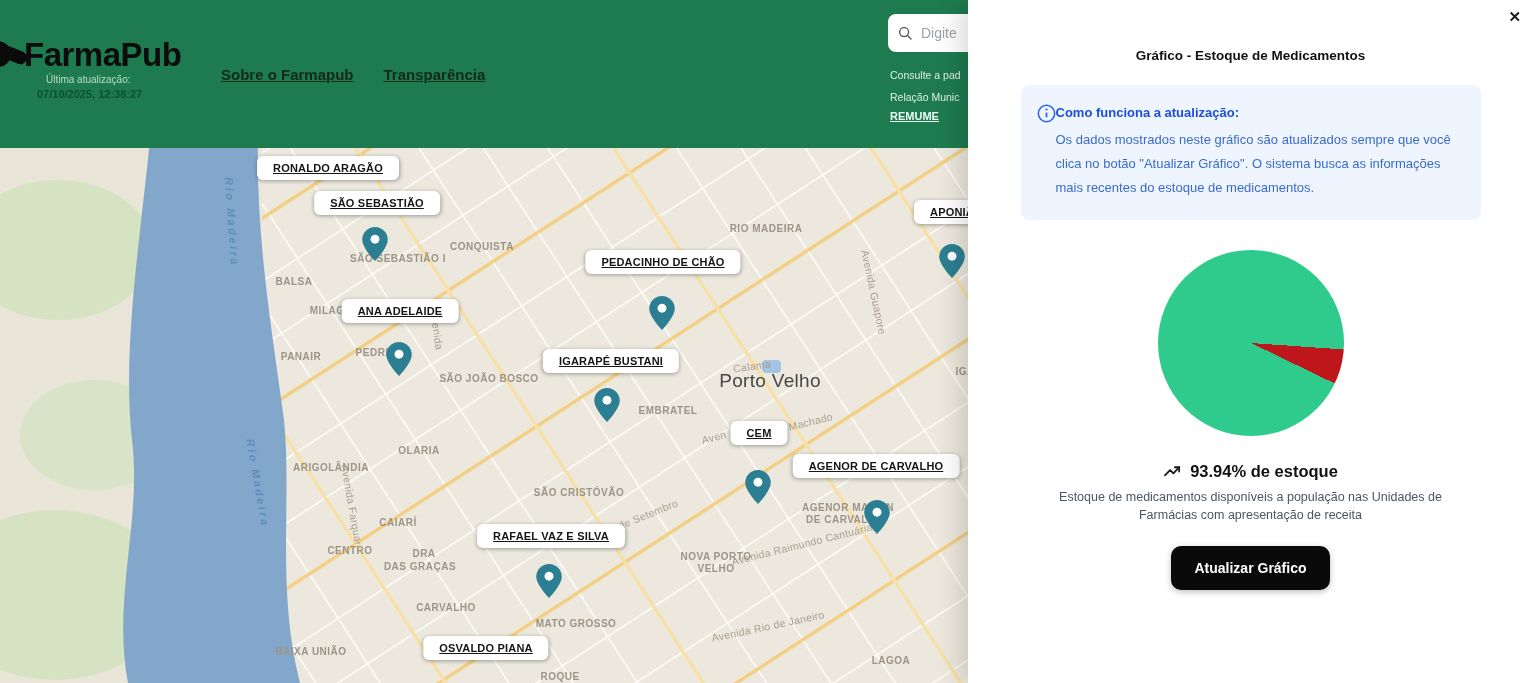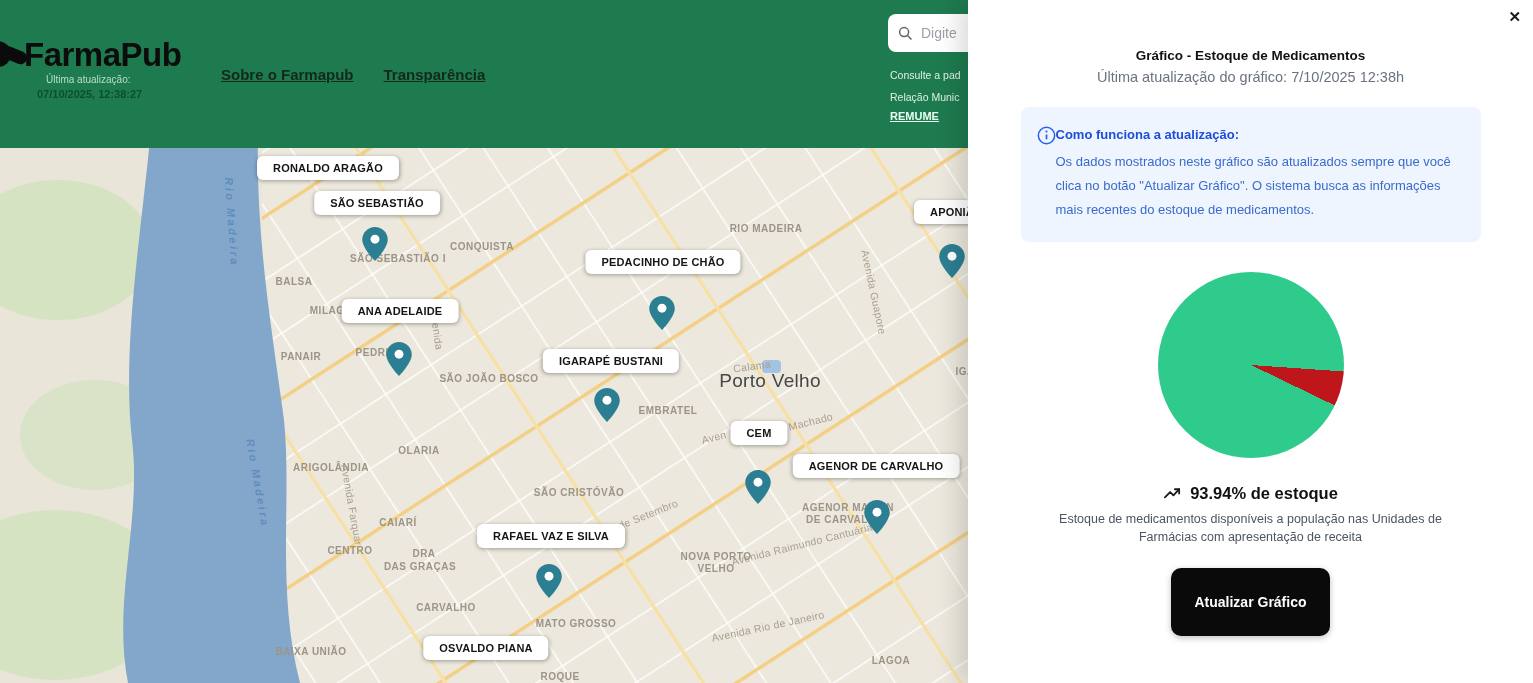--- a/index.html
+++ b/index.html
@@ -21,20 +21,21 @@
   .lbl.street { font-size:10.5px; color:#a89f8f; letter-spacing:.3px; }
   .lbl.water { font-size:11px; font-weight:700; font-style:italic; color:#5e8cbe; letter-spacing:2.5px; }
   .lbl.city { font-size:19px; color:#474747; letter-spacing:.3px; }
   .unit {
     position:absolute; z-index:2; white-space:nowrap;
     transform: translate(-50%,-50%);
     background:#fff; color:#151515;
     font-size:11px; font-weight:700; letter-spacing:.2px;
     padding:6px 16px; border-radius:6px;
     box-shadow:0 1px 4px rgba(0,0,0,.35);
+    text-decoration:underline;
   }
   .pin { position:absolute; z-index:3; width:26px; height:34px; }
 
   
   .header {
     position:absolute; left:0; top:0; width:1220px; height:148px;
     background: var(--header-green, #1e7b4f); z-index:5;
   }
   .logo-icon { position:absolute; left:-12px; top:34px; }
   .brand {
@@ -85,21 +86,21 @@
   .info-h { font-size:13px; font-weight:700; color: var(--info-heading,#1d4ed8); margin-top:2px; }
   .info-b { font-size:13px; color: var(--info-body,#3a6bcc); line-height:1.85; margin-top:8px; }
   .pie {
     margin-top:30px; width:186px; height:186px; border-radius:50%;
   }
   .stat { margin-top:26px; display:flex; align-items:center; gap:8px; }
   .stat-text { font-size:16.5px; font-weight:700; color:#111; }
   .caption { margin-top:8px; width:410px; font-size:12.5px; color:#4b5563; line-height:1.4; }
   .update {
     margin-top:22px; background:var(--accent-black,#0a0a0a); color:#fff;
-    border:none; border-radius:10px; padding:26px 23px;
+    border:none; border-radius:10px; padding:14px 23px;
     font-size:14px; font-weight:700; cursor:pointer;
     font-family:"Liberation Sans",sans-serif;
     box-shadow:0 2px 6px rgba(0,0,0,.25);
   }
 </style>
 </head>
 <body>
 
 <div class="map-canvas">
   <svg class="map-base" width="1533" height="683" xmlns="http://www.w3.org/2000/svg">
@@ -229,21 +230,20 @@
     <input type="text" value="" placeholder="Digite" style="">
   </div>
   <div class="consult1">Consulte a pad</div>
   <div class="consult2">Relação Munic</div>
   <a class="remume">REMUME</a>
 </header>
 
 <aside class="panel">
   <button class="close">✕</button>
   <h2 class="p-title">Gráfico - Estoque de Medicamentos</h2>
-  <p class="p-sub">Última atualização do gráfico: 7/10/2025 12:38h</p>
 
   <div class="info">
     <svg width="19" height="19" viewBox="0 0 20 20" style="flex:none;margin-top:1px;">
       <circle cx="10" cy="10" r="8.6" fill="none" stroke="#2563eb" stroke-width="1.6"></circle>
       <line x1="10" y1="9" x2="10" y2="14" stroke="#2563eb" stroke-width="1.8"></line>
       <circle cx="10" cy="5.8" r="1.1" fill="#2563eb"></circle>
     </svg>
     <div>
       <p class="info-h">Como funciona a atualização:</p>
       <p class="info-b">Os dados mostrados neste gráfico são atualizados sempre que você clica no botão "Atualizar Gráfico". O sistema busca as informações mais recentes do estoque de medicamentos.</p>

